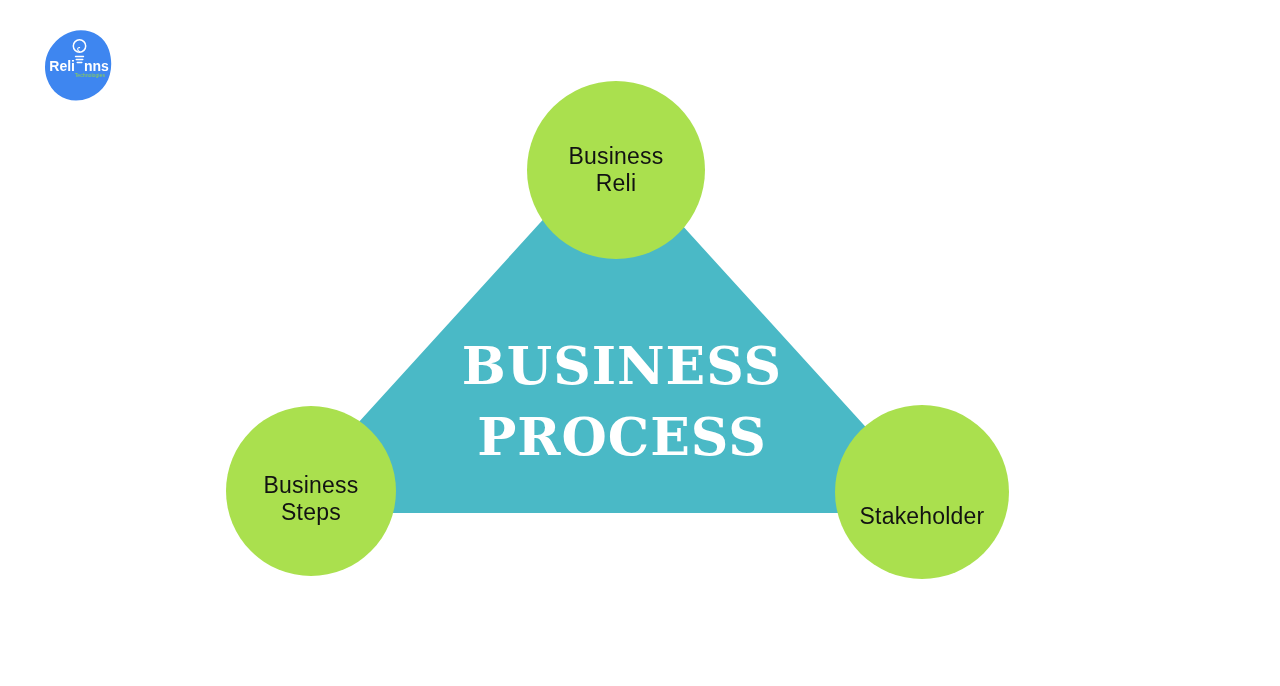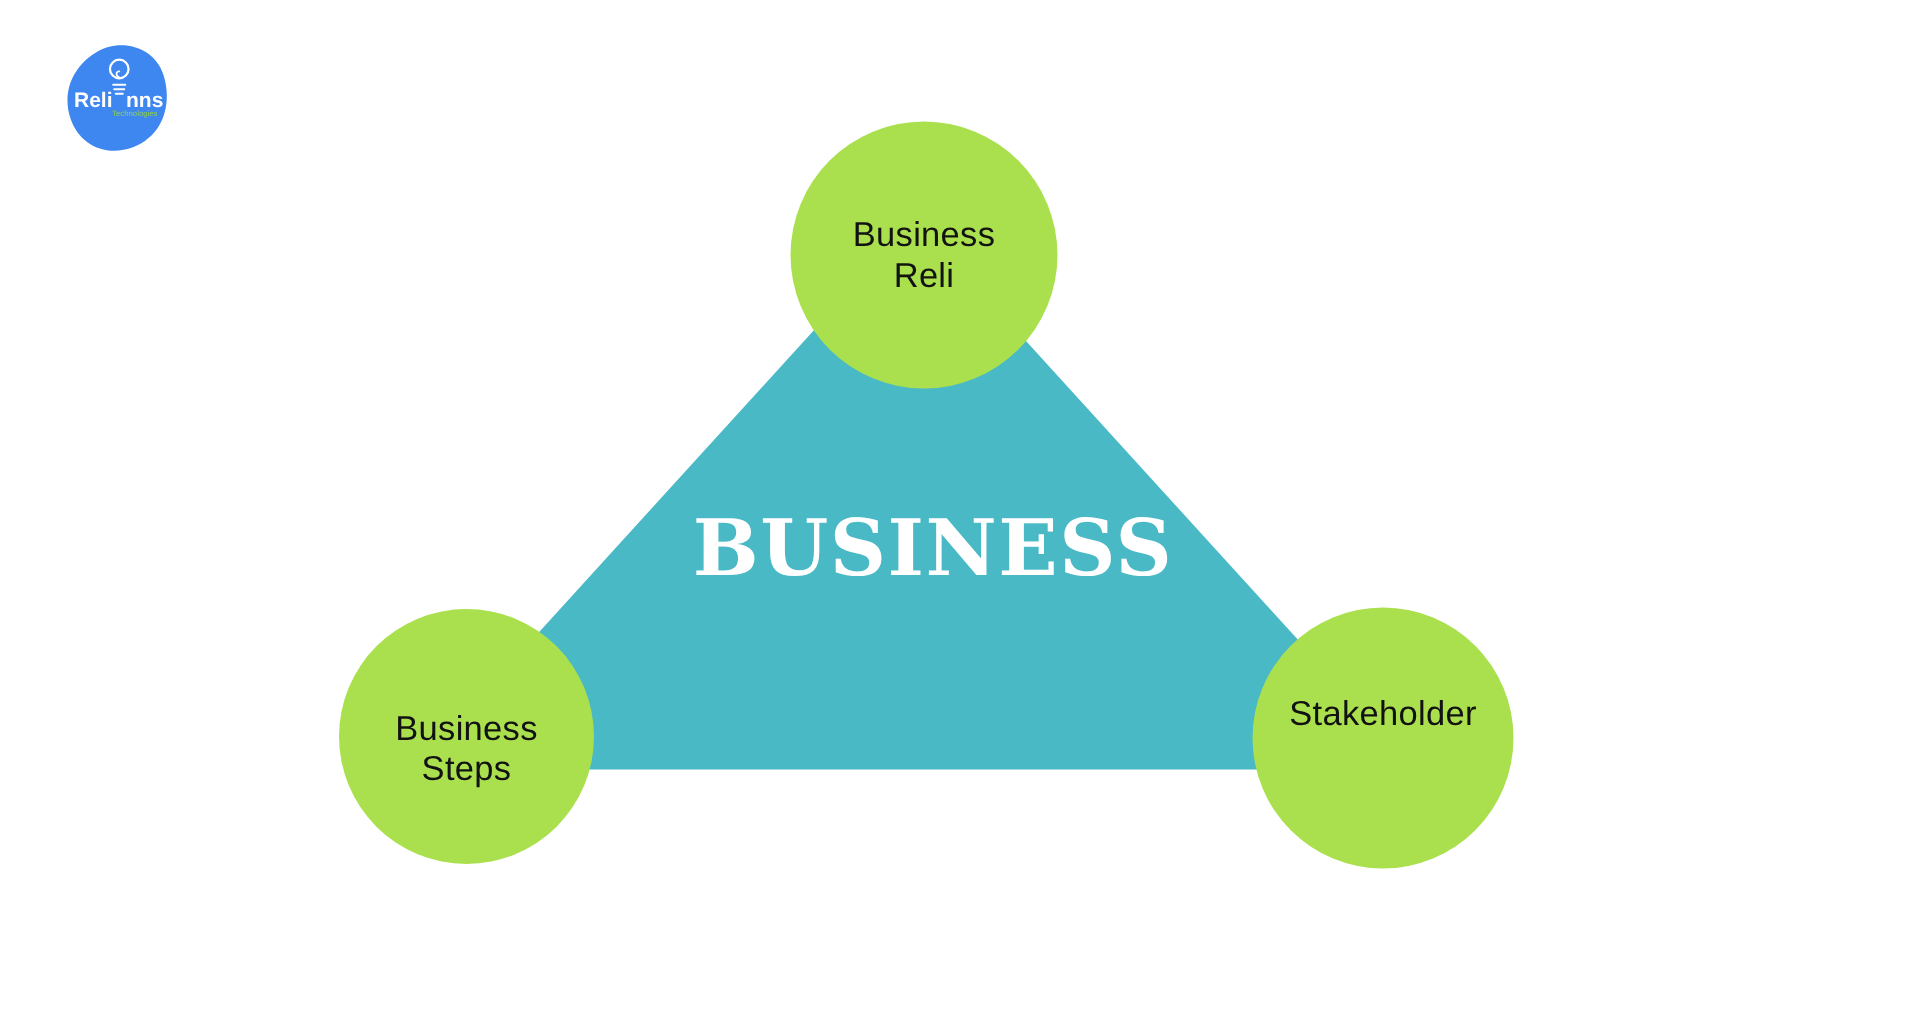--- a/index.html
+++ b/index.html
@@ -29,21 +29,21 @@
     text-align: center;
     font-size: 23px;
     line-height: 27px;
     font-weight: 500;
     color: #121212;
     letter-spacing: 0.2px;
     box-sizing: border-box;
   }
   .node-label.steps { left: 527px; top: 81px;  width: 178px; height: 178px; }
   .node-label.goals { left: 226px; top: 406px; width: 170px; height: 170px; padding-top: 15px; }
-  .node-label.stakeholder { left: 835px; top: 388px; width: 174px; height: 174px; justify-content: center; }
+  .node-label.stakeholder { left: 835px; top: 429px; width: 174px; height: 174px; justify-content: center; }
   .diagram-title {
     position: absolute;
     left: 312px;
     top: 330px;
     width: 620px;
     text-align: center;
     font-family: "DejaVu Serif", serif;
     font-weight: bold;
     font-size: 52px;
     line-height: 71px;
@@ -72,20 +72,21 @@
              L 316 513
              Q 276 513 302.9 483.4
              Z" fill="#4ab9c6"></path>
     <circle cx="616" cy="170" r="89" fill="#aae04e"></circle>
     <circle cx="311" cy="491" r="85" fill="#aae04e"></circle>
     <circle cx="922" cy="492" r="87" fill="#aae04e"></circle>
   </svg>
 
   <div class="diagram-title">
     <div>BUSINESS</div>
+    <div>PROCESS</div>
   </div>
 
   <div class="node-label steps">
     <div>Business</div>
     <div>Reli</div>
   </div>
 
   <div class="node-label goals">
     <div>Business</div>
     <div>Steps</div>

